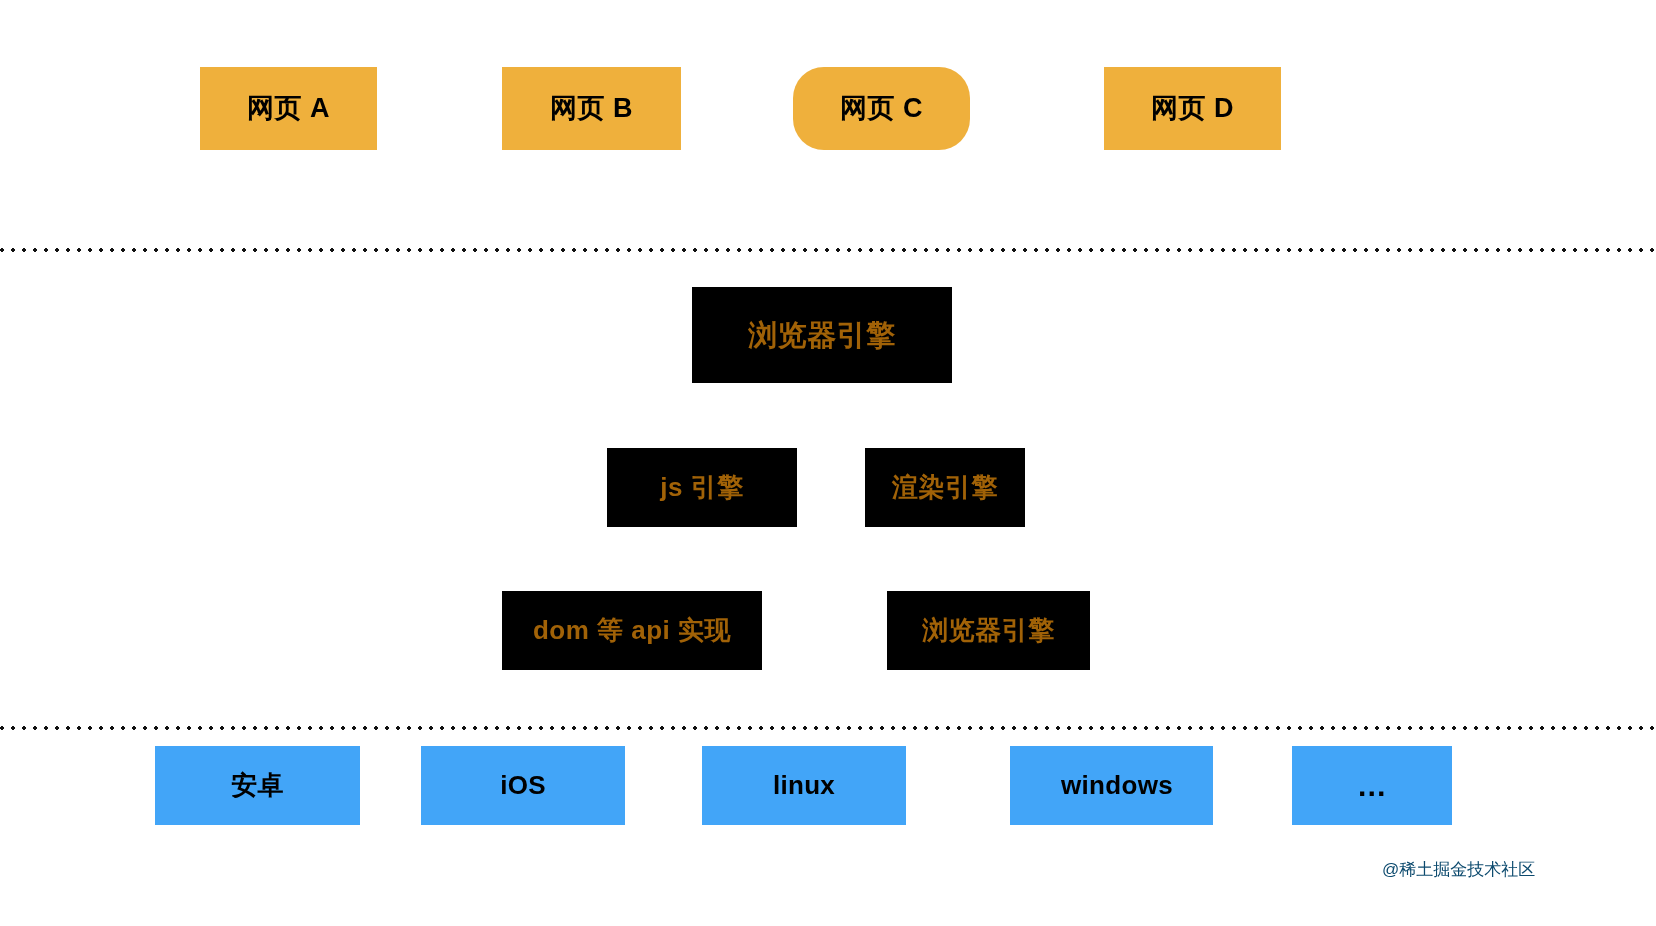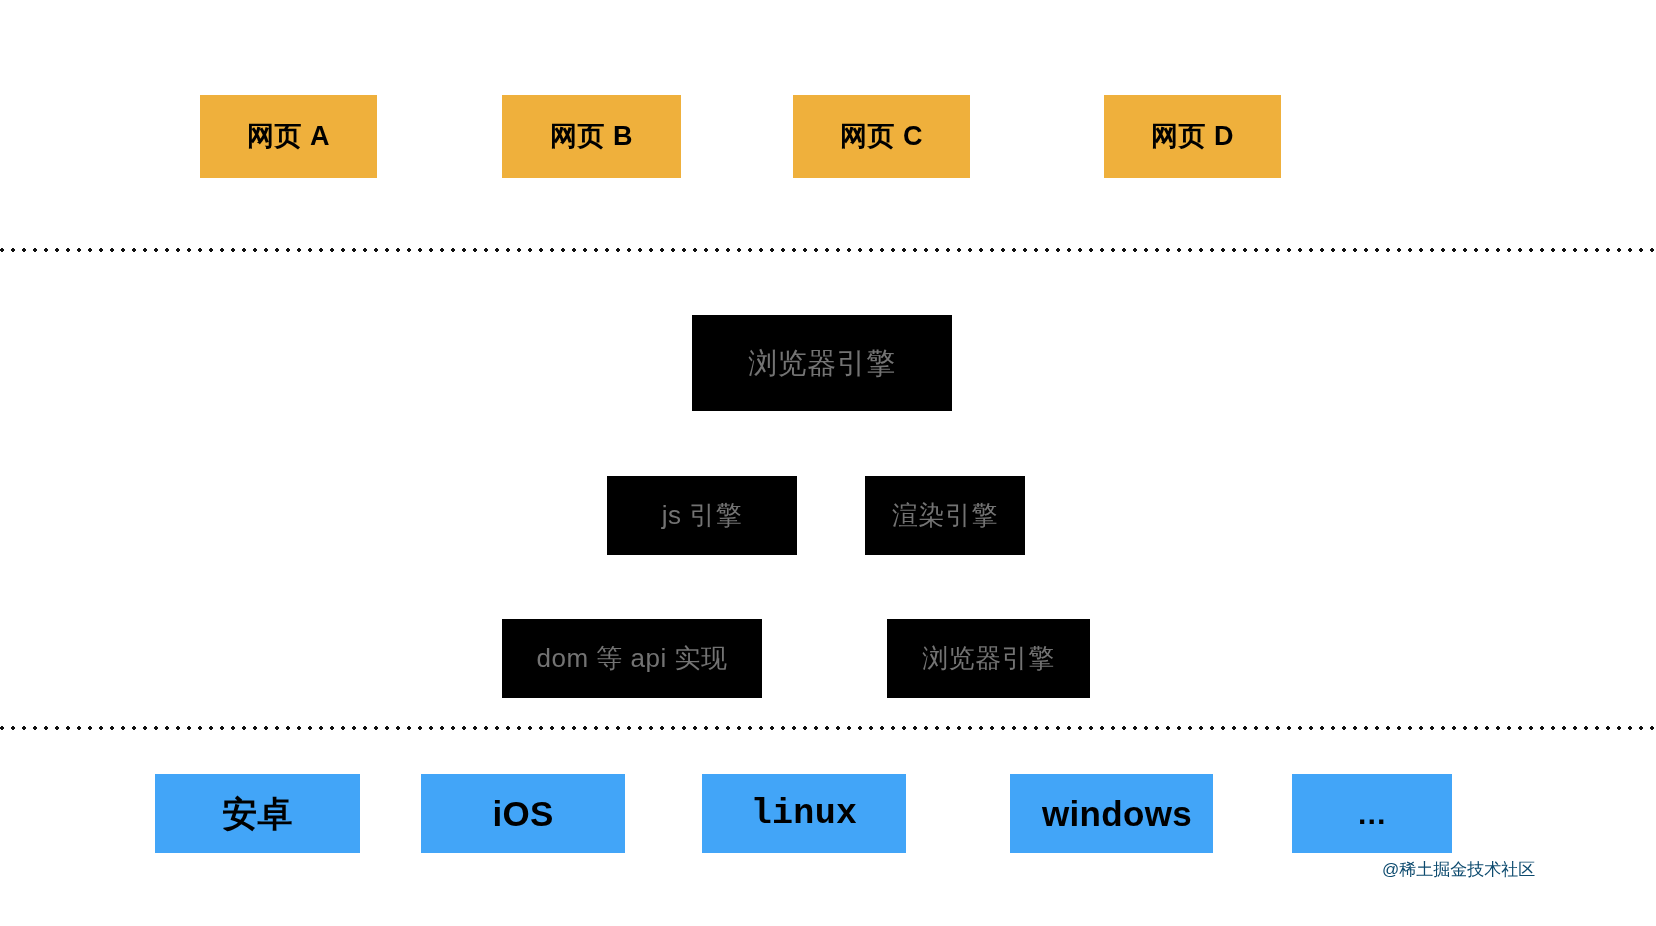--- a/index.html
+++ b/index.html
@@ -20,42 +20,41 @@
   }
   .box {
     position: absolute;
     display: flex;
     align-items: center;
     justify-content: center;
     box-sizing: border-box;
     text-align: center;
     line-height: 1.2;
     white-space: nowrap;
-    margin-top: 28px;
   }
   .box-web {
     background: #EFB03C;
     color: #000000;
     font-size: 27px;
     font-weight: 700;
     letter-spacing: 0.5px;
   }
   .box-engine {
     background: #000000;
-    color: #737373;
-    font-weight: 400;
+    color: #a16207;
+    font-weight: 700;
     letter-spacing: 0.5px;
   }
   .box-engine.lvl1 { font-size: 29px; }
   .box-engine.lvl2 { font-size: 26px; }
   .box-engine.lvl3 { font-size: 26px; }
   .box-os {
     background: #42A5F8;
     color: #000000;
-    font-size: 35px;
+    font-size: 26px;
     font-weight: 700;
     letter-spacing: 0.3px;
   }
   .box-os.ellipsis {
     font-size: 30px;
     font-weight: 700;
   }
   .divider {
     position: absolute;
     left: 0;
@@ -77,21 +76,21 @@
 <body>
 
 <div id="canvas">
 
   <div class="box box-web" style="left: 200px; top: 67px; width: 177px; height: 83px;">
     <span>网页 A</span>
   </div>
   <div class="box box-web" style="left: 502px; top: 67px; width: 179px; height: 83px; text-align: center;">
     <span>网页 B</span>
   </div>
-  <div class="box box-web" style="left: 793px; top: 67px; width: 177px; height: 83px;">
+  <div class="box box-web" style="left: 793px; top: 67px; width: 177px; height: 83px; border-radius: 31px;">
     <span>网页 C</span>
   </div>
   <div class="box box-web" style="left: 1104px; top: 67px; width: 177px; height: 83px;">
     <span>网页 D</span>
   </div>
 
   <div class="divider" style="top: 248px;"></div>
 
   <div class="box box-engine lvl1" style="left: 692px; top: 287px; width: 260px; height: 96px;">
     <span>浏览器引擎</span>
@@ -112,21 +111,21 @@
   </div>
 
   <div class="divider" style="top: 726px;"></div>
 
   <div class="box box-os" style="left: 155px; top: 746px; width: 205px; height: 79px;">
     <span>安卓</span>
   </div>
   <div class="box box-os" style="left: 421px; top: 746px; width: 204px; height: 79px; text-align: center;">
     <span>iOS</span>
   </div>
-  <div class="box box-os" style="left: 702px; top: 746px; width: 204px; height: 79px; font-family: Liberation Mono, monospace;">
+  <div class="box box-os" style="left: 702px; top: 746px; width: 204px; height: 79px;">
     <span>linux</span>
   </div>
   <div class="box box-os" style="left: 1010px; top: 746px; width: 203px; height: 79px; padding-left: 11px;">
     <span>windows</span>
   </div>
   <div class="box box-os ellipsis" style="left: 1292px; top: 746px; width: 160px; height: 79px;">
     <span>…</span>
   </div>
 
   <div class="watermark" style="left: 1382px; top: 858px;">@稀土掘金技术社区</div>

